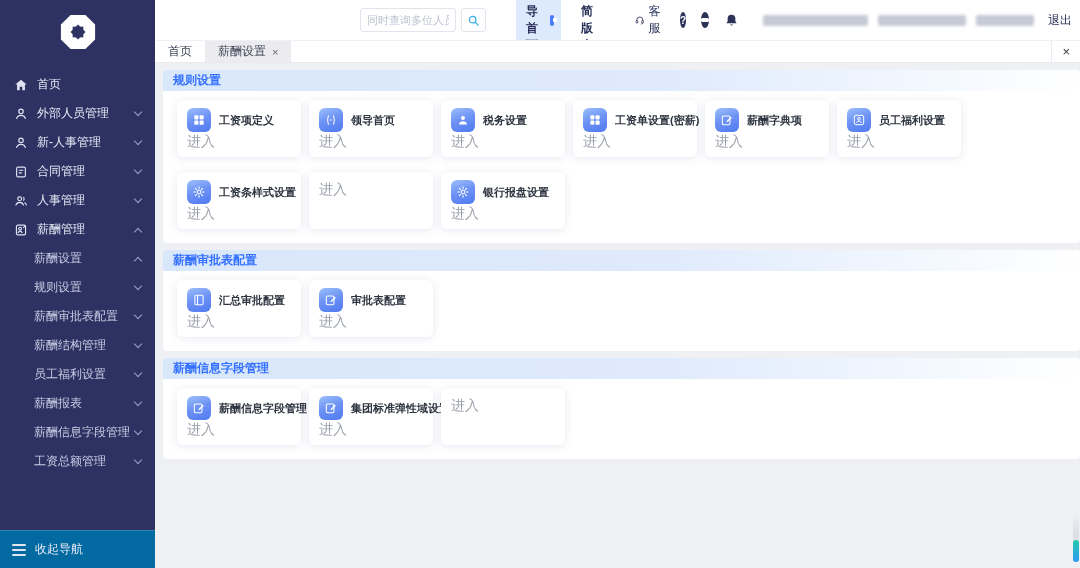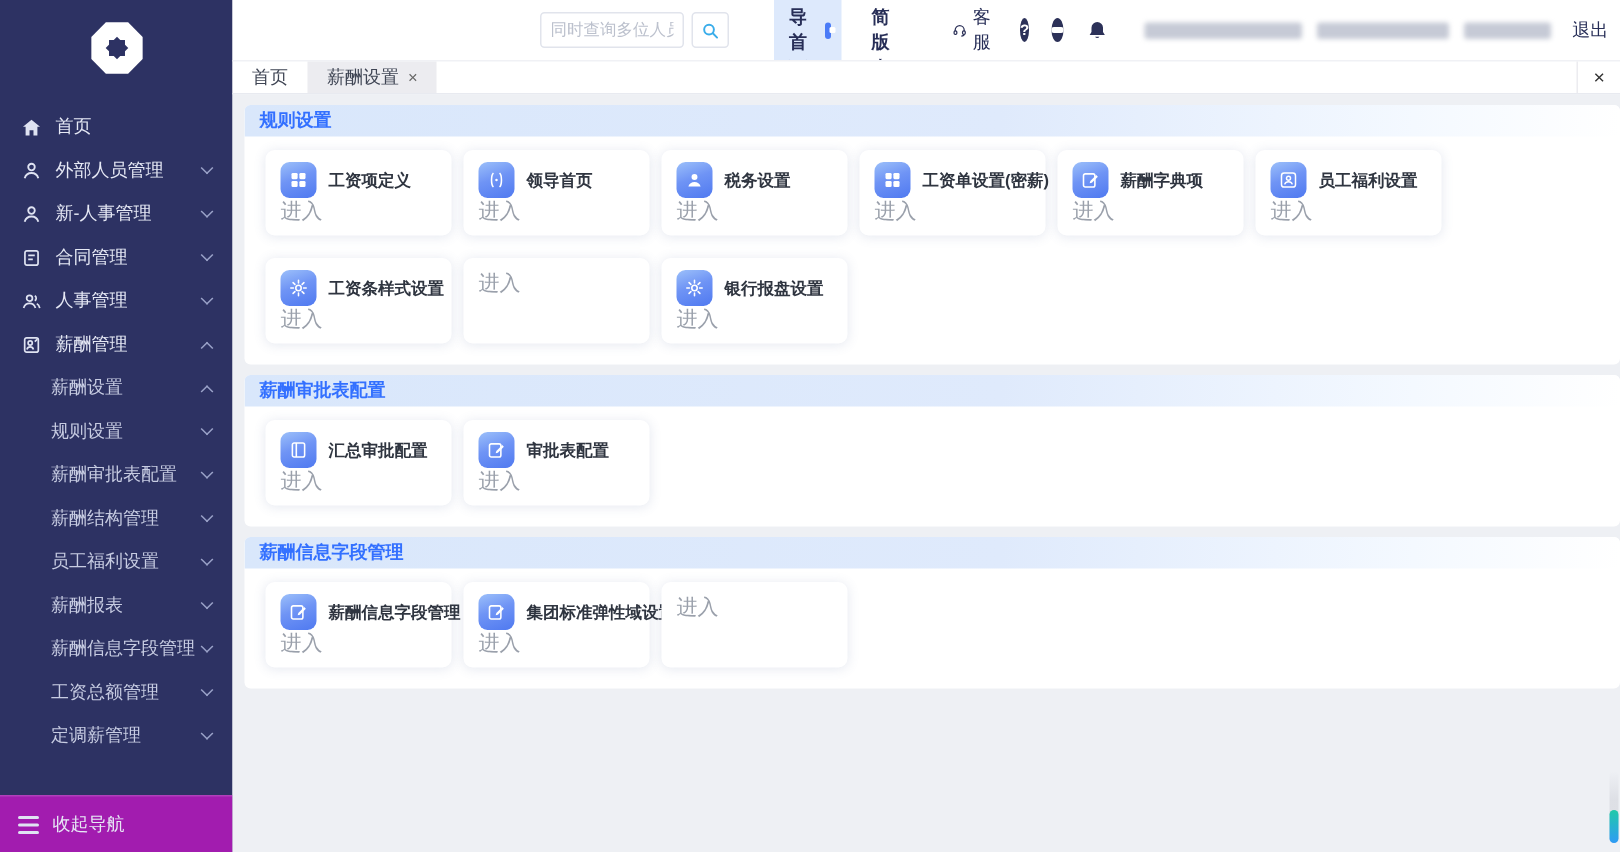--- a/index.html
+++ b/index.html
@@ -11,21 +11,21 @@
   .sidebar { width:155px; height:568px; background:#2d3263; display:flex; flex-direction:column; flex-shrink:0; }
   .logo-wrap { height:64px; display:flex; align-items:center; justify-content:center; }
   .menu { flex:1; padding-top:6px; overflow:hidden; }
   .mi { height:29px; display:flex; align-items:center; padding:0 14px; color:#e6e9f5; font-size:12px; cursor:pointer; }
   .mi .micon { width:14px; height:14px; margin-right:9px; color:#dfe3f2; display:inline-flex; }
   .mi .micon svg { width:14px; height:14px; }
   .mi .lbl { flex:1; white-space:nowrap; }
   .sub { padding-left:34px; color:#c7cce2; }
   .chev { width:6px; height:6px; border-right:1.4px solid #9aa2c8; border-bottom:1.4px solid #9aa2c8; transform:rotate(45deg); margin-top:-3px; }
   .chev.up { transform:rotate(-135deg); margin-top:4px; }
-  .side-foot { border-top:1px solid rgba(255,255,255,.16); height:38px; background:#a21caf; display:flex; align-items:center; padding:0 12px; color:#e6e9f5; font-size:12px; cursor:pointer; }
+  .side-foot { border-top:1px solid rgba(255,255,255,.16); height:38px; background:#0369a1; display:flex; align-items:center; padding:0 12px; color:#e6e9f5; font-size:12px; cursor:pointer; }
   .burger { width:14px; margin-right:9px; display:inline-flex; flex-direction:column; gap:3px; }
   .burger i { display:block; height:2px; background:#dfe3f2; border-radius:1px; }
 
   
   .rightcol { flex:1; display:flex; flex-direction:column; min-width:0; }
 
   
   .tophead { height:40px; background:#fff; display:flex; align-items:center; flex-shrink:0; }
   .search-wrap { margin-left:205px; display:flex; align-items:center; gap:5px; }
   .search-input { width:96px; height:24px; border:1px solid #e1e4ec; border-radius:3px; padding:0 6px; font-size:11px; color:#333; outline:none; }
@@ -176,24 +176,20 @@
         <span class="chev"></span>
       </div>
       <div class="mi sub">
         <span class="lbl">薪酬信息字段管理</span>
         <span class="chev"></span>
       </div>
       <div class="mi sub">
         <span class="lbl">工资总额管理</span>
         <span class="chev"></span>
       </div>
-      <div class="mi sub">
-        <span class="lbl">定调薪管理</span>
-        <span class="chev"></span>
-      </div>
     </div>
 
     <div class="side-foot">
       <span class="burger">
           <i></i>
           <i></i>
           <i></i>
         </span>
       <span>收起导航</span>
     </div>

